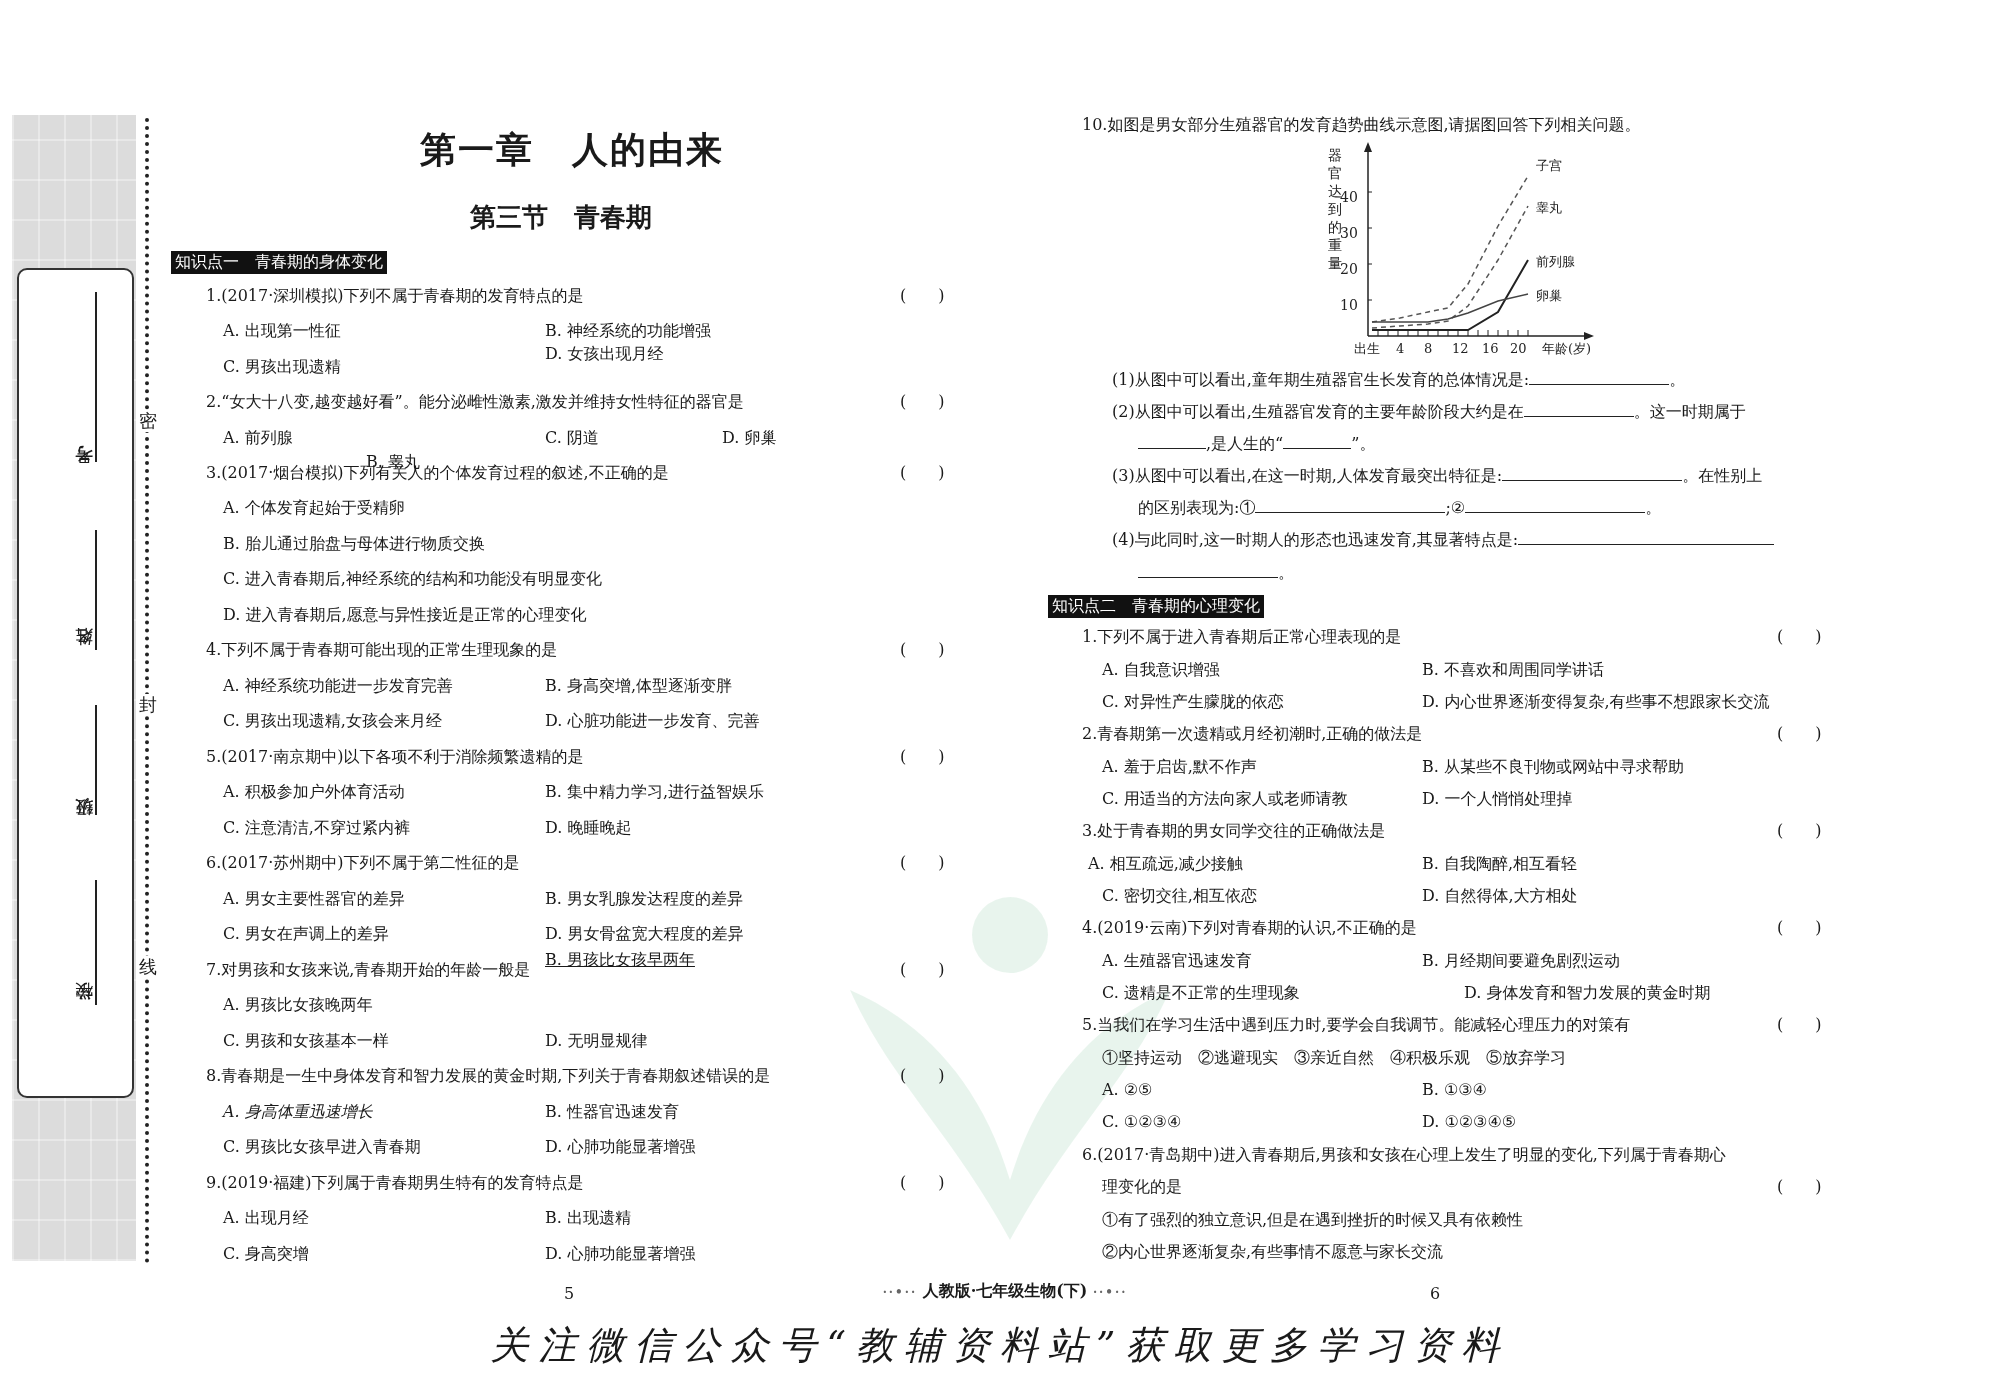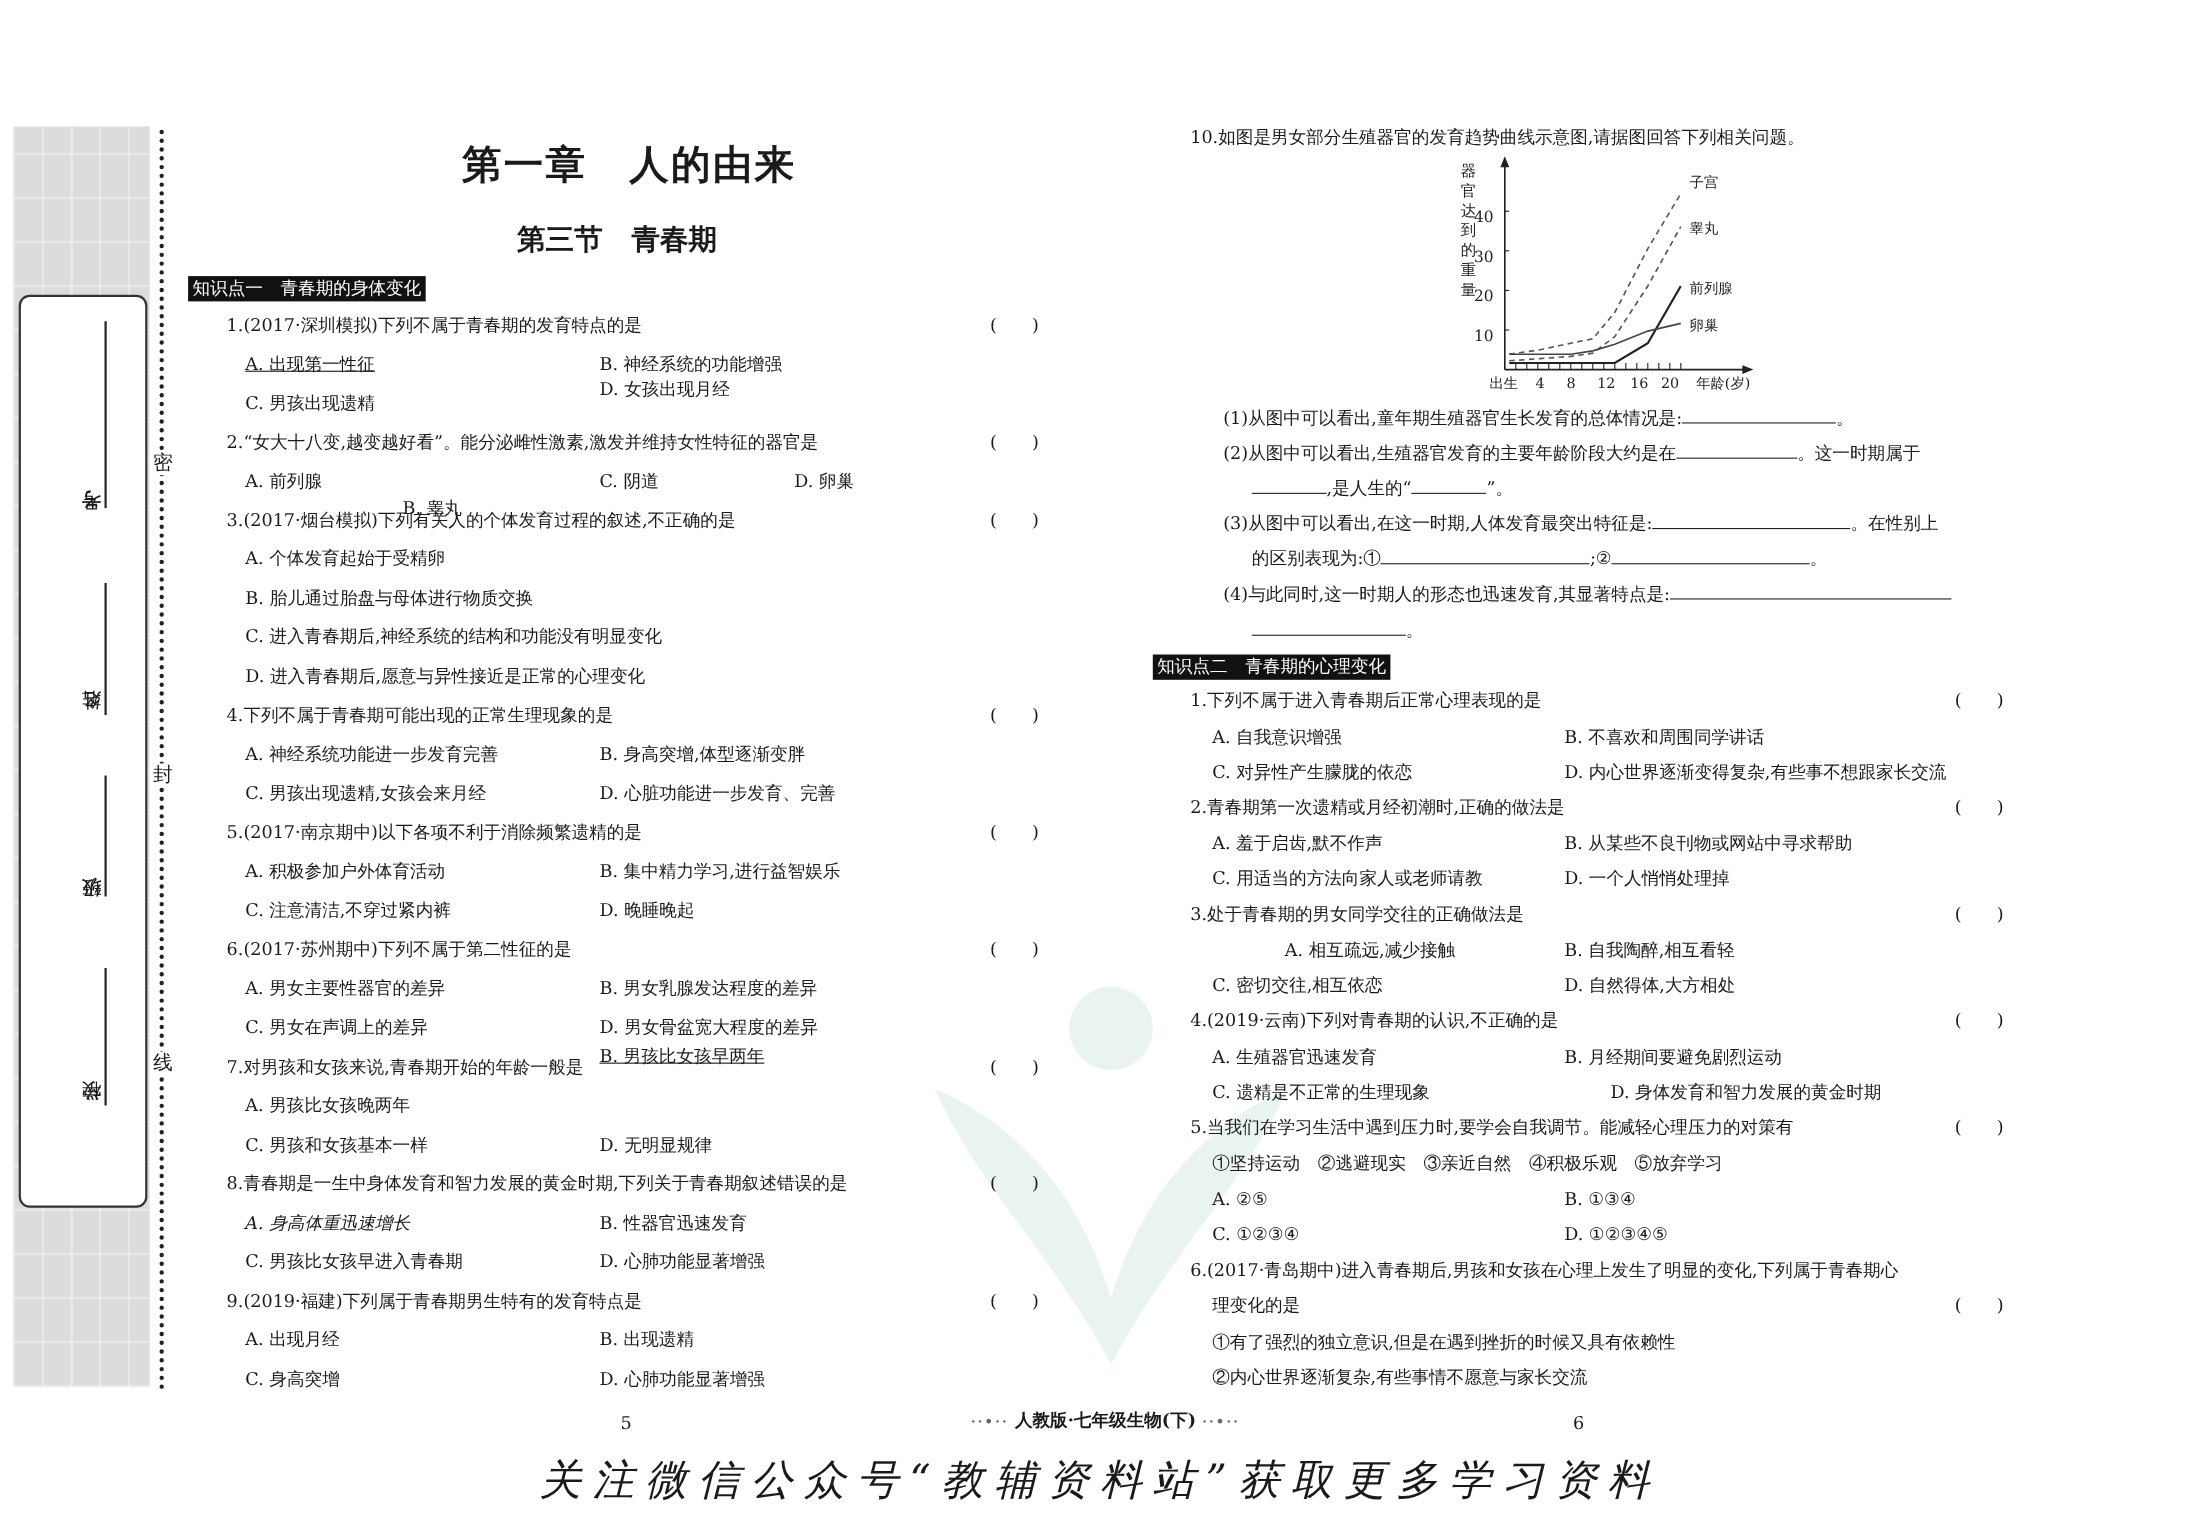--- a/index.html
+++ b/index.html
@@ -79,21 +79,21 @@
   <path d="M180 360 C120 250 60 200 20 110 C90 140 150 200 180 300 Z" fill="#2e9e5b"></path>
   <path d="M180 360 C240 250 300 200 340 110 C270 140 210 200 180 300 Z" fill="#2e9e5b"></path>
 </svg>
 
 <div class="chapter-title">第一章　人的由来</div>
 <div class="section-title">第三节　青春期</div>
 <div class="kp-header" style="left:171px;top:251px;">知识点一　青春期的身体变化</div>
 
 <div class="q" style="left:206px;top:286px;">1.(2017·深圳模拟)下列不属于青春期的发育特点的是</div>
 <div class="paren" style="left:900px;top:286px;">(　　)</div>
-<div class="opt" style="left:223px;top:321px;text-decoration:underline;">A. 出现第一性征</div>
+<div class="opt" style="left:223px;top:321px;">A. 出现第一性征</div>
 <div class="opt" style="left:545px;top:321px;">B. 神经系统的功能增强</div>
 <div class="opt" style="left:223px;top:357px;">C. 男孩出现遗精</div>
 <div class="opt" style="left:545px;top:344px;">D. 女孩出现月经</div>
 
 <div class="q" style="left:206px;top:392px;">2.“女大十八变,越变越好看”。能分泌雌性激素,激发并维持女性特征的器官是</div>
 <div class="paren" style="left:900px;top:392px;">(　　)</div>
 <div class="opt" style="left:223px;top:428px;">A. 前列腺</div>
 <div class="opt" style="left:366px;top:452px;">B. 睾丸</div>
 <div class="opt" style="left:545px;top:428px;">C. 阴道</div>
 <div class="opt" style="left:722px;top:428px;text-align:right;">D. 卵巢</div>
@@ -246,21 +246,21 @@
 
 <div class="q" style="left:1082px;top:724px;">2.青春期第一次遗精或月经初潮时,正确的做法是</div>
 <div class="paren" style="left:1777px;top:724px;">(　　)</div>
 <div class="opt" style="left:1102px;top:757px;">A. 羞于启齿,默不作声</div>
 <div class="opt" style="left:1422px;top:757px;">B. 从某些不良刊物或网站中寻求帮助</div>
 <div class="opt" style="left:1102px;top:789px;">C. 用适当的方法向家人或老师请教</div>
 <div class="opt" style="left:1422px;top:789px;">D. 一个人悄悄处理掉</div>
 
 <div class="q" style="left:1082px;top:821px;">3.处于青春期的男女同学交往的正确做法是</div>
 <div class="paren" style="left:1777px;top:821px;">(　　)</div>
-<div class="opt" style="left:1168px;top:854px;">A. 相互疏远,减少接触</div>
+<div class="opt" style="left:1088px;top:854px;">A. 相互疏远,减少接触</div>
 <div class="opt" style="left:1422px;top:854px;">B. 自我陶醉,相互看轻</div>
 <div class="opt" style="left:1102px;top:886px;">C. 密切交往,相互依恋</div>
 <div class="opt" style="left:1422px;top:886px;">D. 自然得体,大方相处</div>
 
 <div class="q" style="left:1082px;top:918px;">4.(2019·云南)下列对青春期的认识,不正确的是</div>
 <div class="paren" style="left:1777px;top:918px;">(　　)</div>
 <div class="opt" style="left:1102px;top:951px;">A. 生殖器官迅速发育</div>
 <div class="opt" style="left:1422px;top:951px;">B. 月经期间要避免剧烈运动</div>
 <div class="opt" style="left:1102px;top:983px;">C. 遗精是不正常的生理现象</div>
 <div class="opt" style="left:1422px;top:983px;margin-left:42px;">D. 身体发育和智力发展的黄金时期</div>

